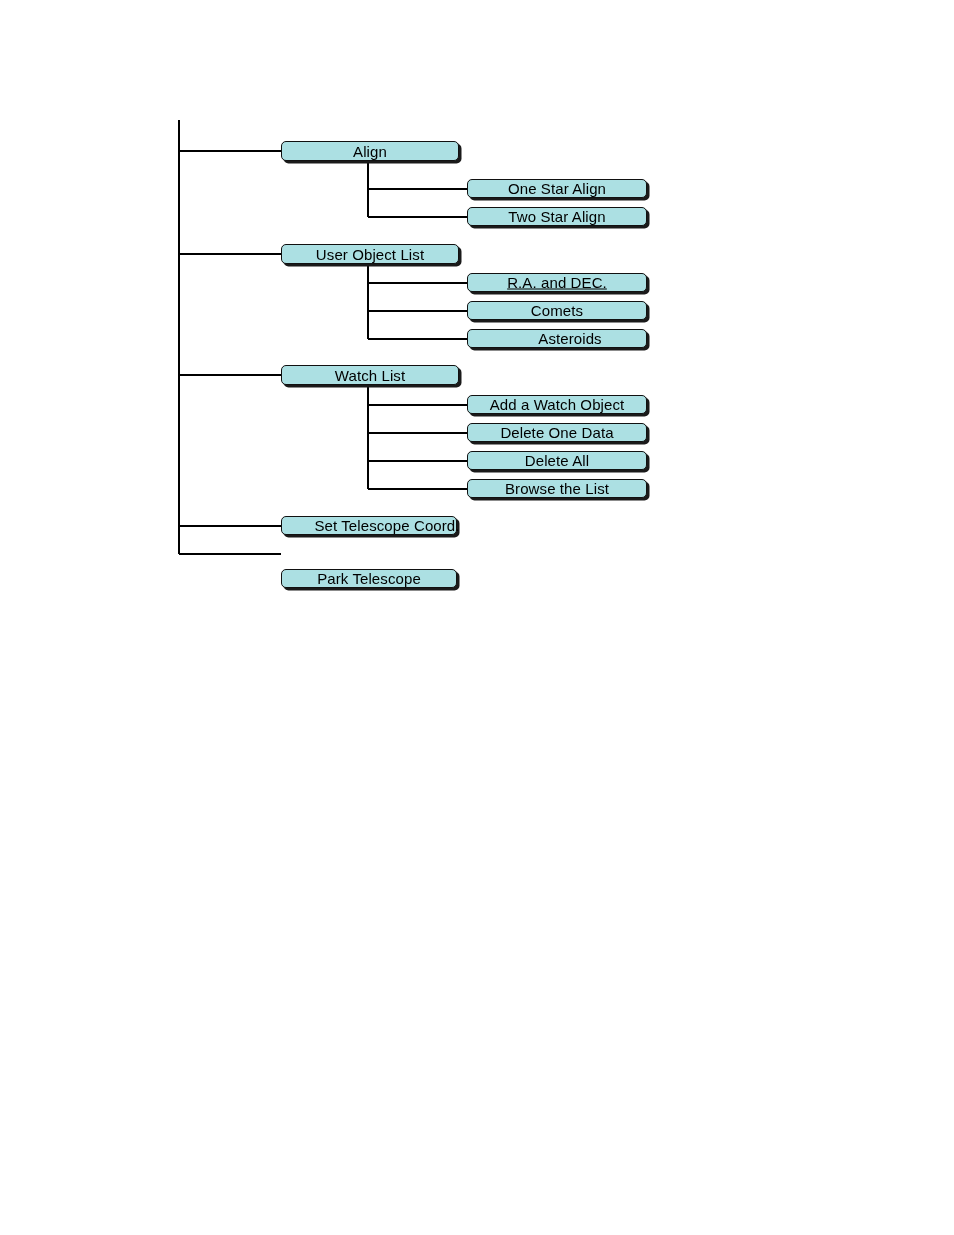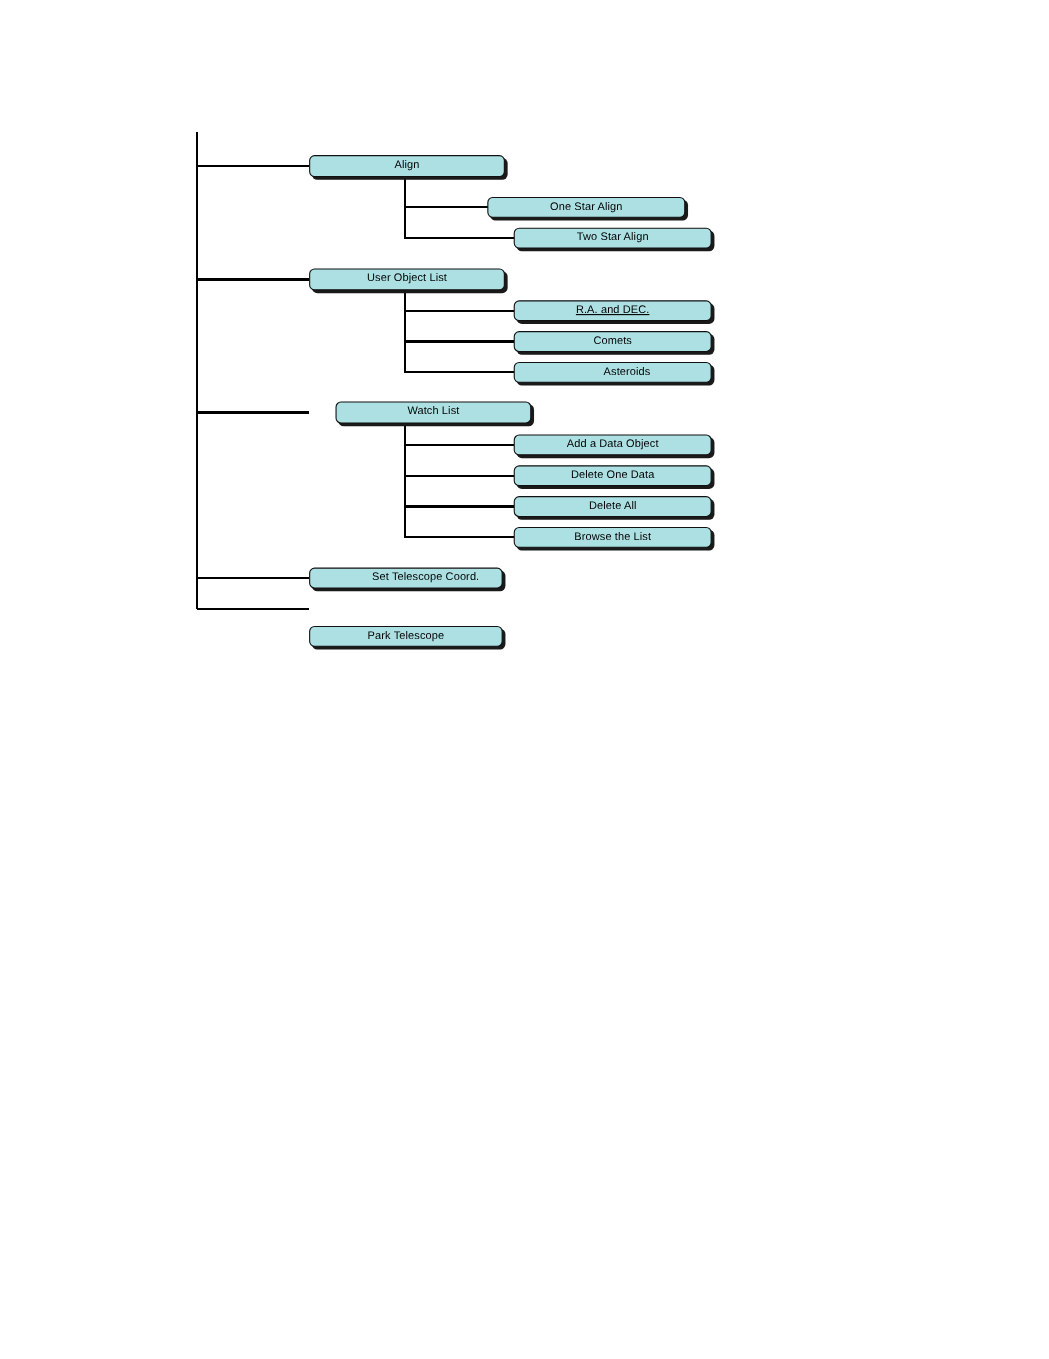--- a/index.html
+++ b/index.html
@@ -40,21 +40,21 @@
     box-sizing: border-box;
     background: #ace0e3;
     border: 1.6px solid #111111;
     border-radius: 5px;
     box-shadow: 2.5px 2.5px 0 0 #1a1a1a;
     display: flex;
     align-items: center;
     justify-content: center;
     color: #000000;
     font-family: "Liberation Sans", sans-serif;
-    font-size: 10px;
+    font-size: 15px;
     line-height: 1;
     letter-spacing: 0.1px;
     white-space: nowrap;
   }
   .node-label {
     display: block;
     transform: translateY(-0.5px);
   }
 </style>
 </head>
@@ -78,43 +78,43 @@
       <line x1="368" y1="432.5" x2="467" y2="432.5" stroke="#000000" stroke-width="2" shape-rendering="crispEdges"></line>
       <line x1="368" y1="460.5" x2="467" y2="460.5" stroke="#000000" stroke-width="2" shape-rendering="crispEdges"></line>
       <line x1="368" y1="488.5" x2="467" y2="488.5" stroke="#000000" stroke-width="2" shape-rendering="crispEdges"></line>
       <line x1="179" y1="525.5" x2="281" y2="525.5" stroke="#000000" stroke-width="2" shape-rendering="crispEdges"></line>
       <line x1="179" y1="553.5" x2="281" y2="553.5" stroke="#000000" stroke-width="2" shape-rendering="crispEdges"></line>
     </svg>
   <div class="node-layer" id="node-layer">
       <div class="node" style="left: 281px; top: 141px; width: 178px; height: 20px;">
         <span class="node-label">Align</span>
       </div>
-      <div class="node" style="left: 443px; top: 179px; width: 180px; height: 19px;">
+      <div class="node" style="left: 467px; top: 179px; width: 180px; height: 19px;">
         <span class="node-label">One Star Align</span>
       </div>
       <div class="node" style="left: 467px; top: 207px; width: 180px; height: 19px;">
         <span class="node-label">Two Star Align</span>
       </div>
       <div class="node" style="left: 281px; top: 244px; width: 178px; height: 20px;">
         <span class="node-label">User Object List</span>
       </div>
       <div class="node" style="left: 467px; top: 273px; width: 180px; height: 19px; text-decoration: underline;">
         <span class="node-label">R.A. and DEC.</span>
       </div>
       <div class="node" style="left: 467px; top: 301px; width: 180px; height: 19px;">
         <span class="node-label">Comets</span>
       </div>
       <div class="node" style="left: 467px; top: 329px; width: 180px; height: 19px; padding-left: 26px;">
         <span class="node-label">Asteroids</span>
       </div>
-      <div class="node" style="left: 281px; top: 365px; width: 178px; height: 20px; margin-left: 24px;">
+      <div class="node" style="left: 281px; top: 365px; width: 178px; height: 20px;">
         <span class="node-label">Watch List</span>
       </div>
       <div class="node" style="left: 467px; top: 395px; width: 180px; height: 19px;">
-        <span class="node-label">Add a Data Object</span>
+        <span class="node-label">Add a Watch Object</span>
       </div>
       <div class="node" style="left: 467px; top: 423px; width: 180px; height: 19px;">
         <span class="node-label">Delete One Data</span>
       </div>
       <div class="node" style="left: 467px; top: 451px; width: 180px; height: 19px;">
         <span class="node-label">Delete All</span>
       </div>
       <div class="node" style="left: 467px; top: 479px; width: 180px; height: 19px;">
         <span class="node-label">Browse the List</span>
       </div>

